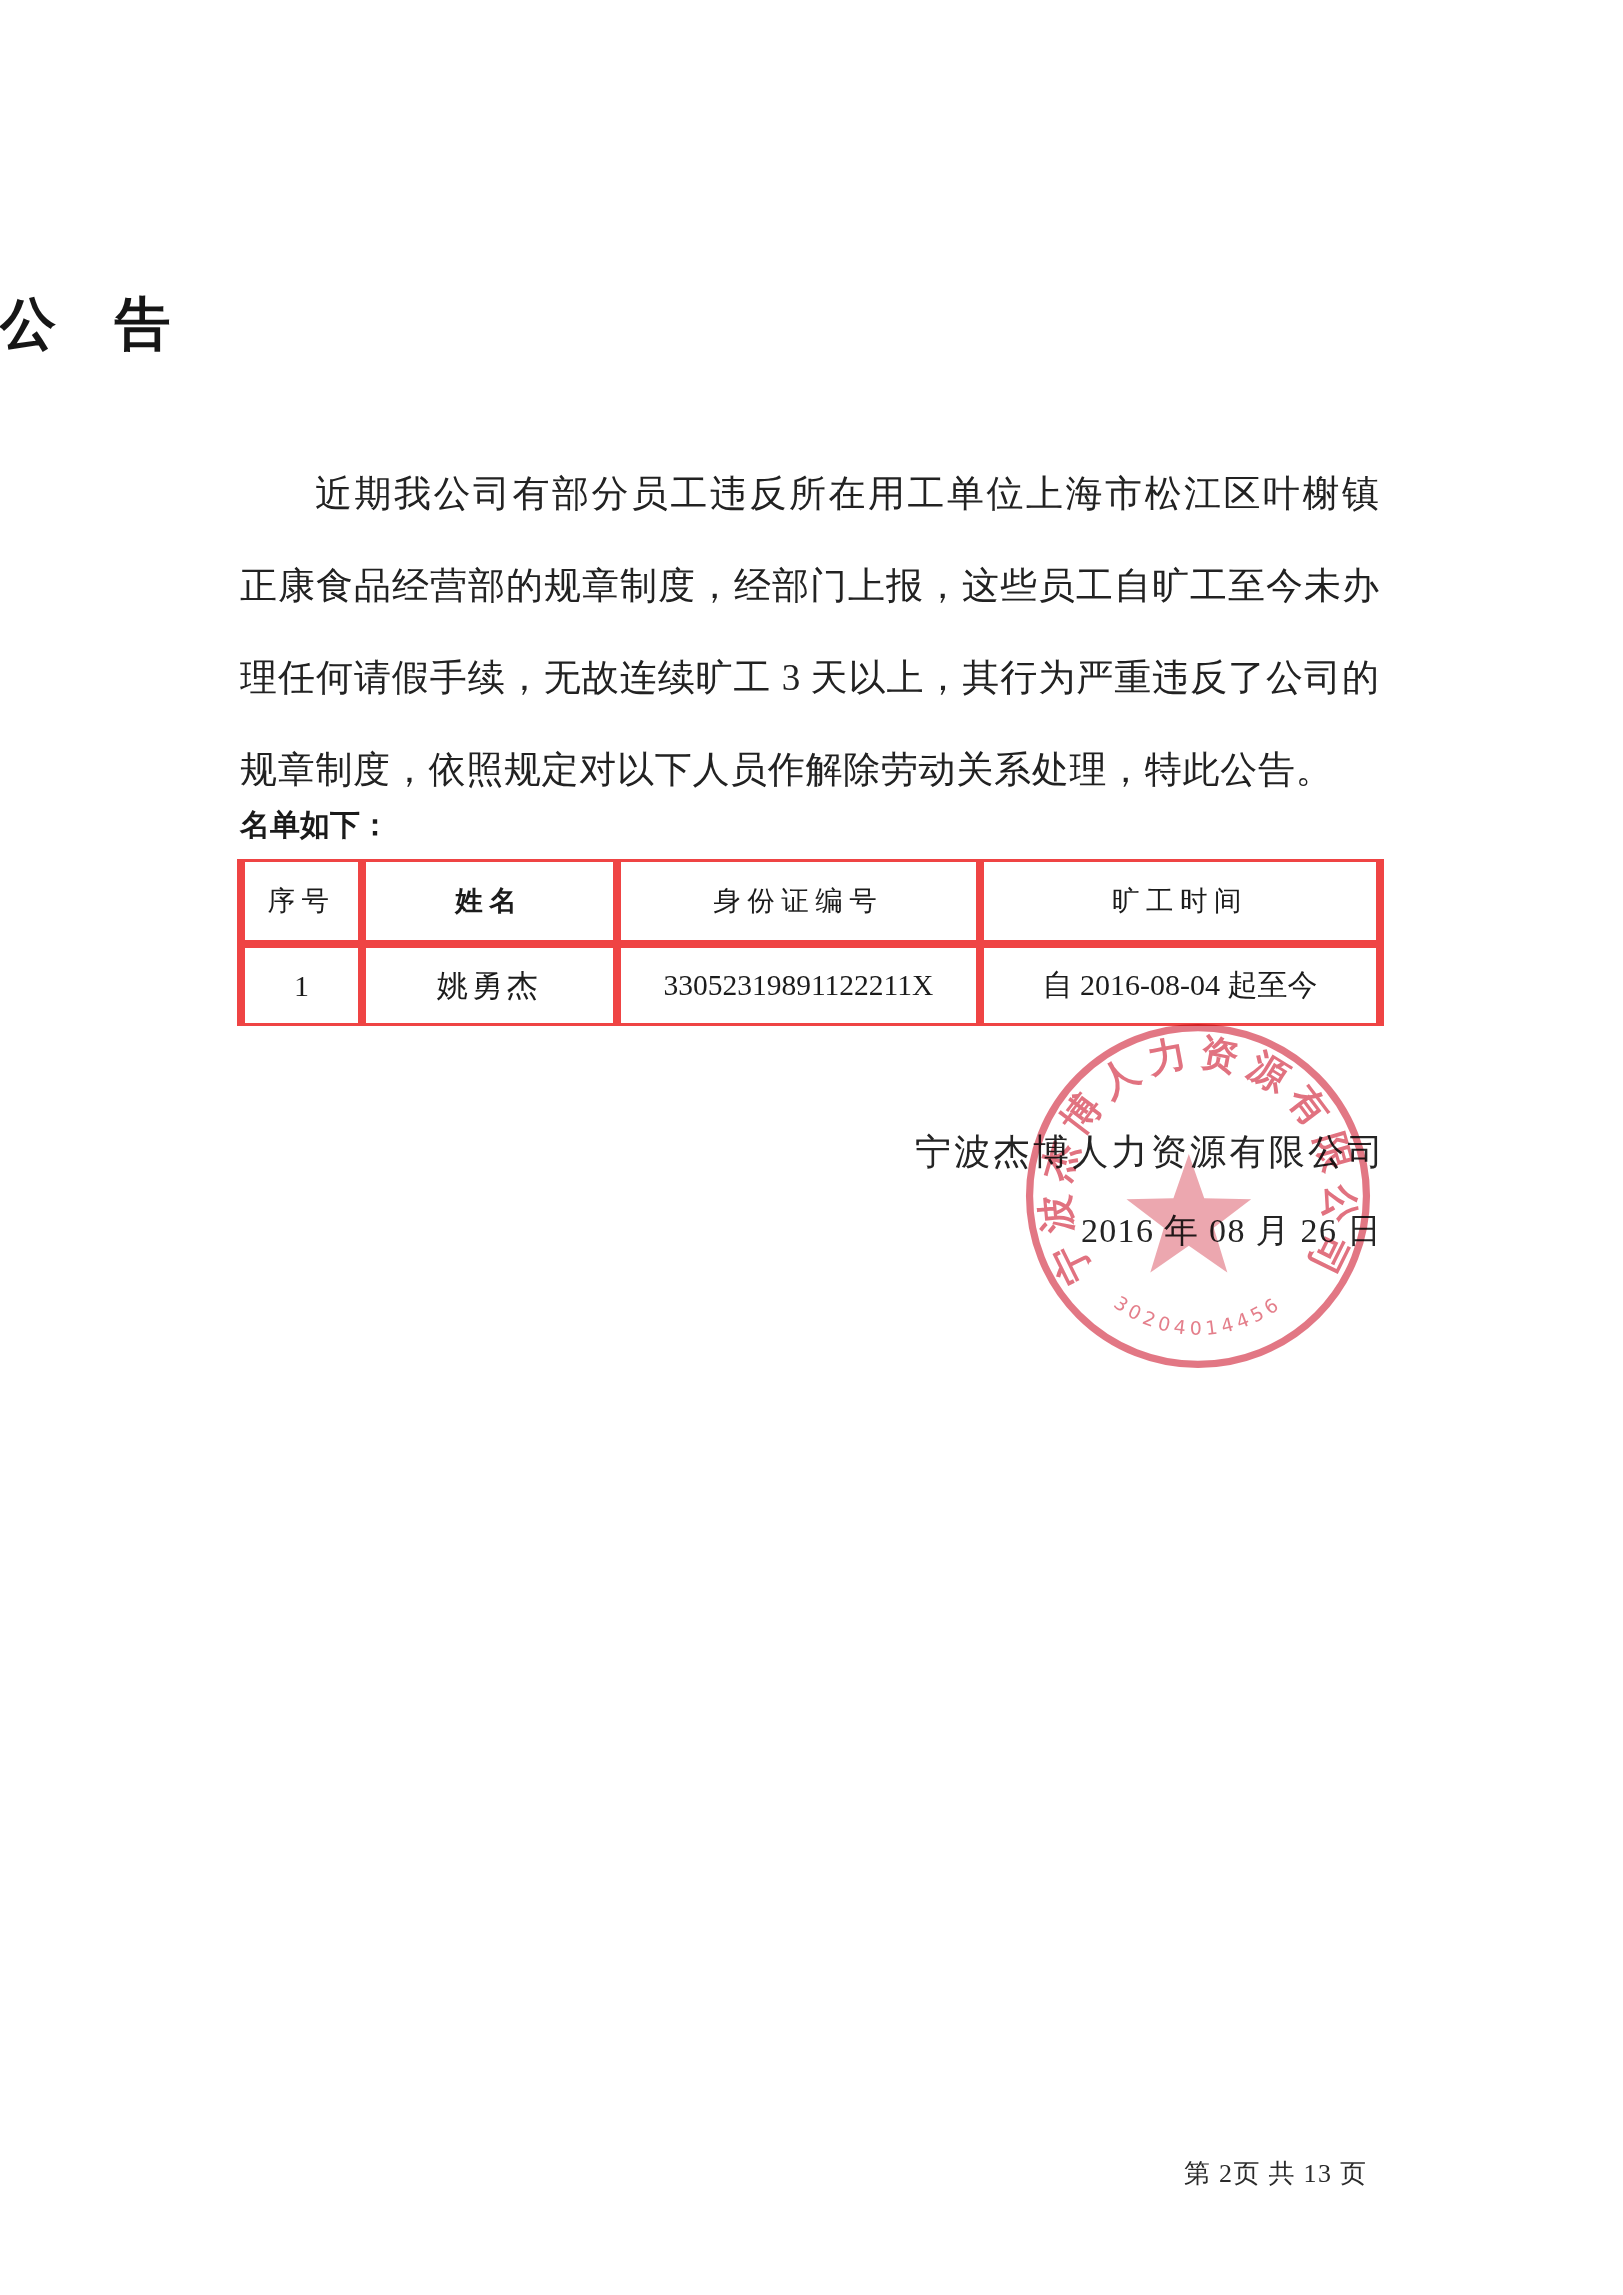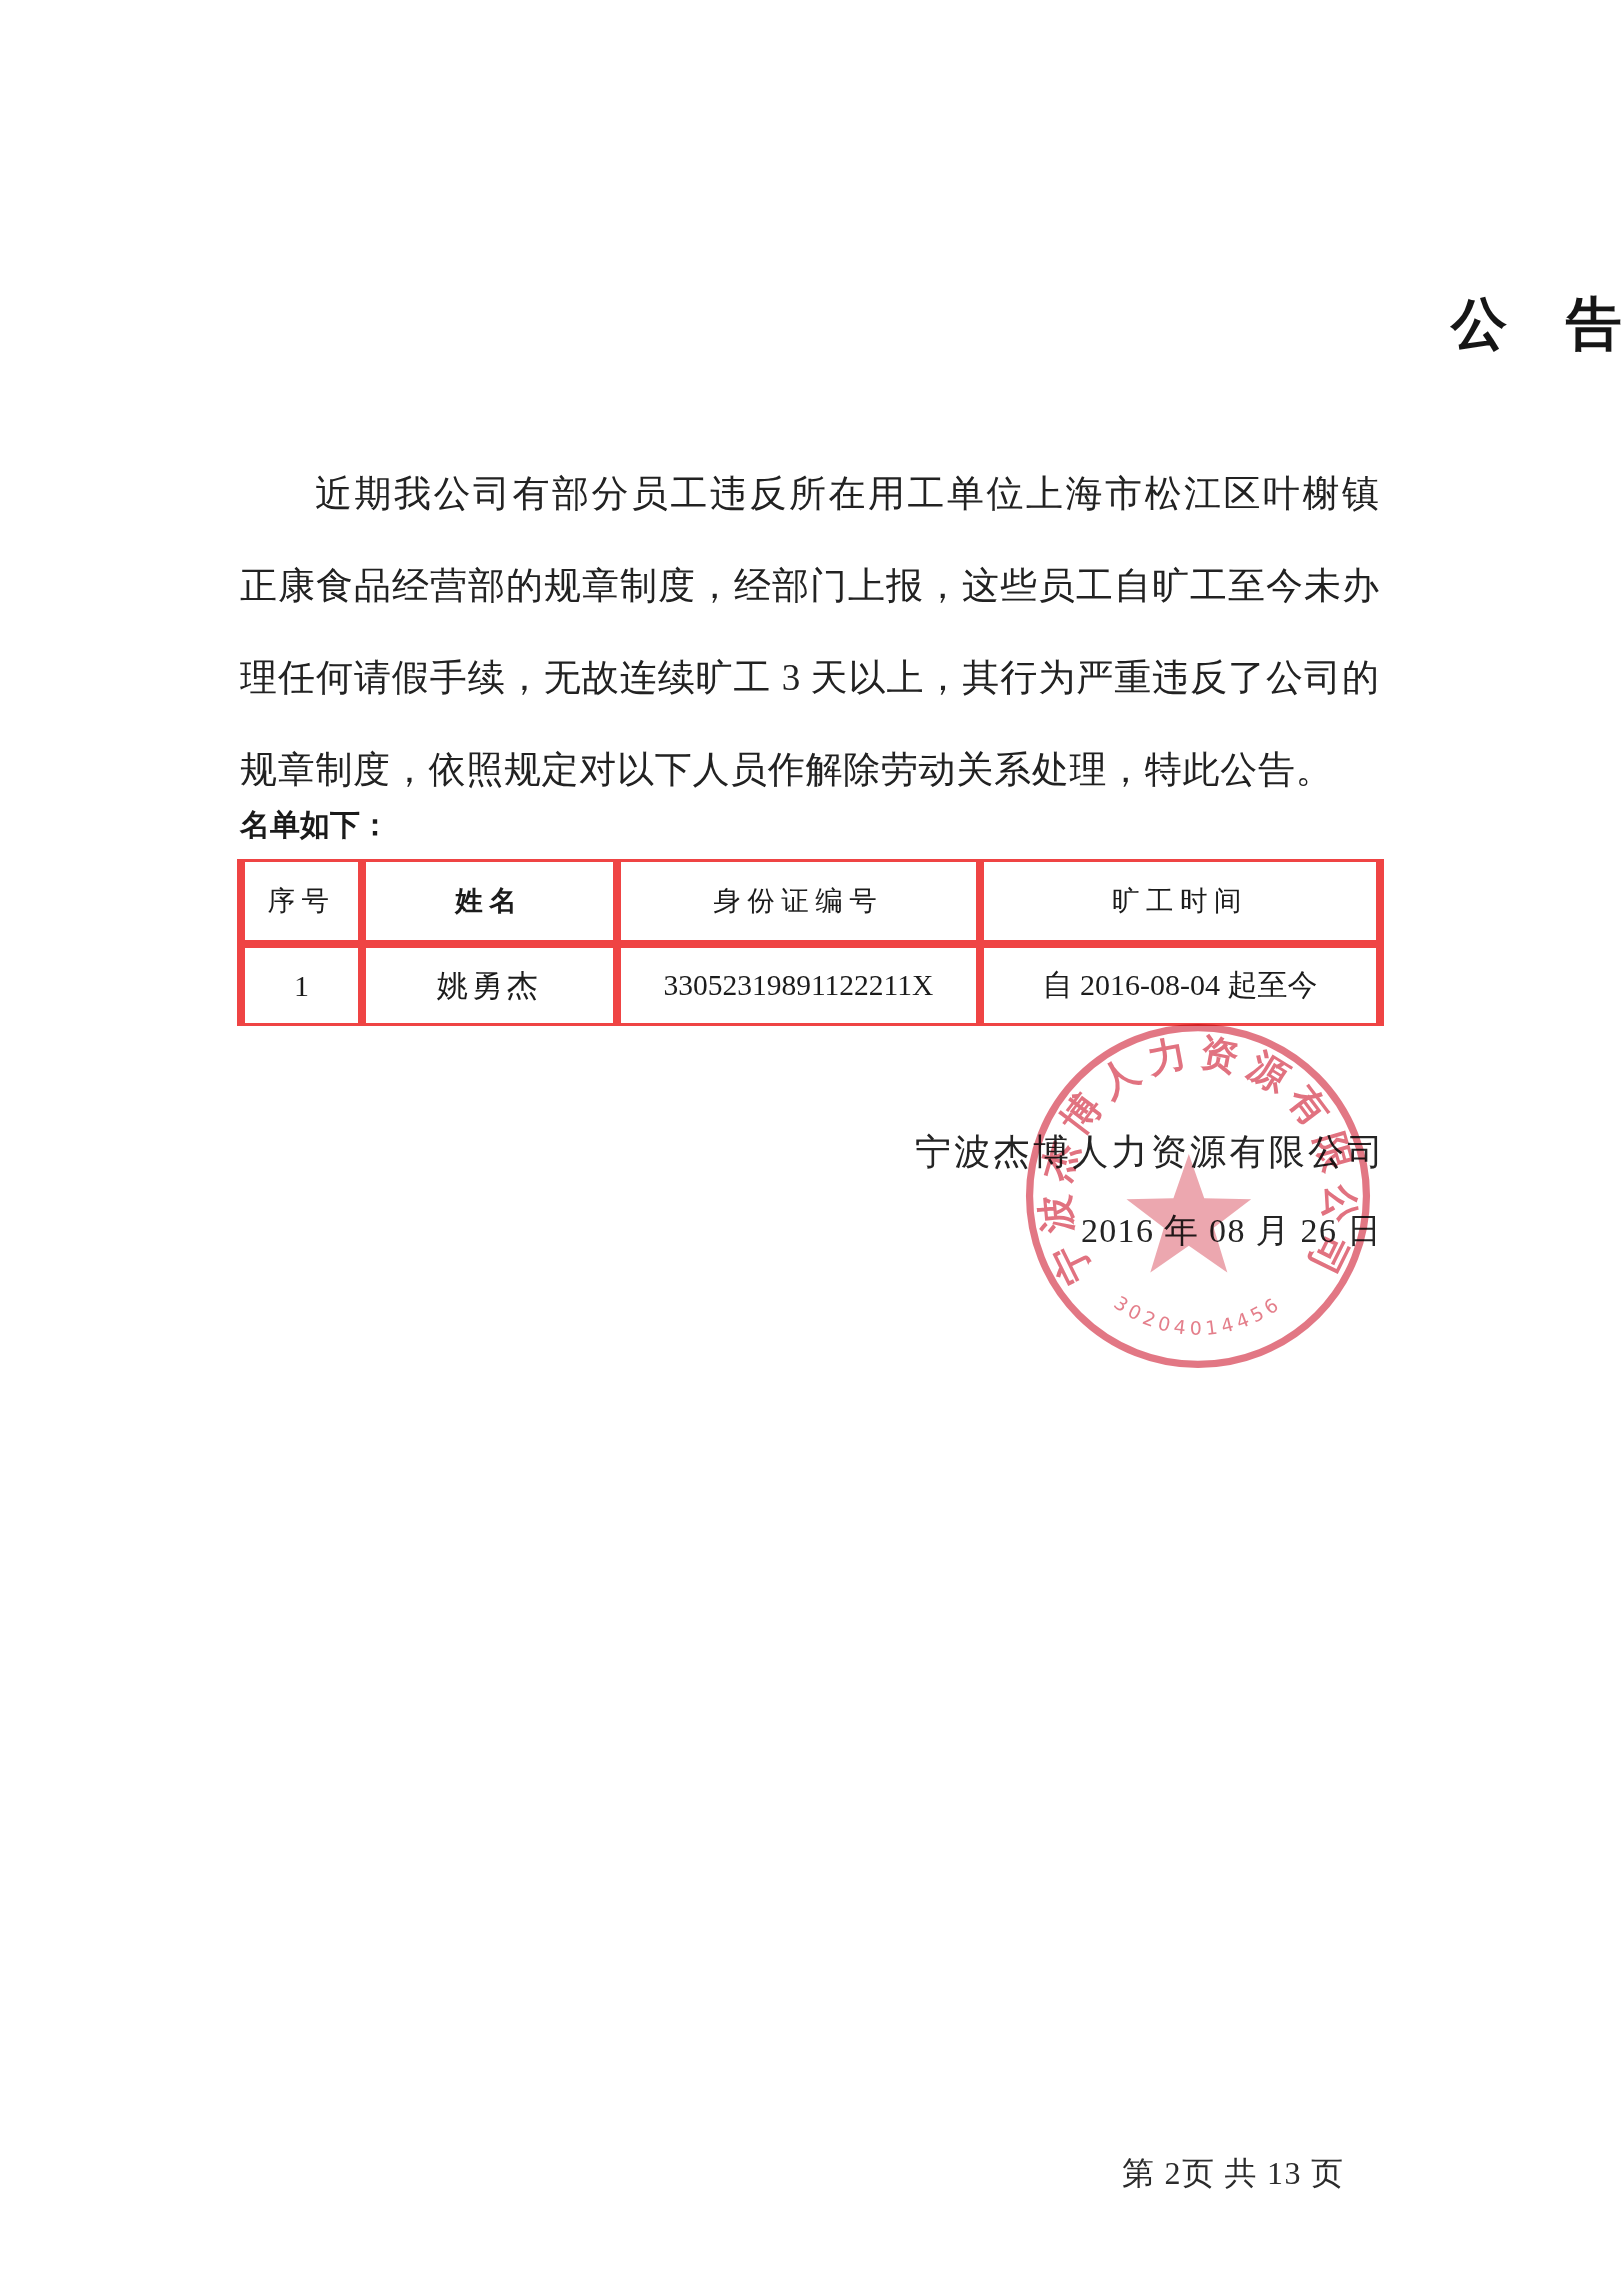--- a/index.html
+++ b/index.html
@@ -17,21 +17,21 @@
     font-family: "Liberation Serif", "DejaVu Serif", serif;
     color: #1e1e1e;
   }
 
   
   .doc-title {
     position: absolute;
     top: 292px;
     left: 0;
     width: 100%;
-    text-align: right;
+    text-align: left;
     font-size: 56px;
     font-weight: bold;
     line-height: 65px;
     letter-spacing: 1.3px;
     color: #161616;
   }
 
   
   .para {
     position: absolute;
@@ -148,22 +148,22 @@
   .stamp-serial-label {
     font-family: "DejaVu Sans", "Liberation Sans", sans-serif;
     font-size: 29px;
     letter-spacing: 7px;
   }
 
   
   .page-footer {
     position: absolute;
     top: 2157px;
-    left: 1122px;
-    font-size: 32px;
+    left: 1184px;
+    font-size: 26px;
     line-height: 33px;
     letter-spacing: 1.3px;
     color: #2b2b2b;
     white-space: nowrap;
   }
 </style>
 </head>
 <body>
 
 <div class="page">

